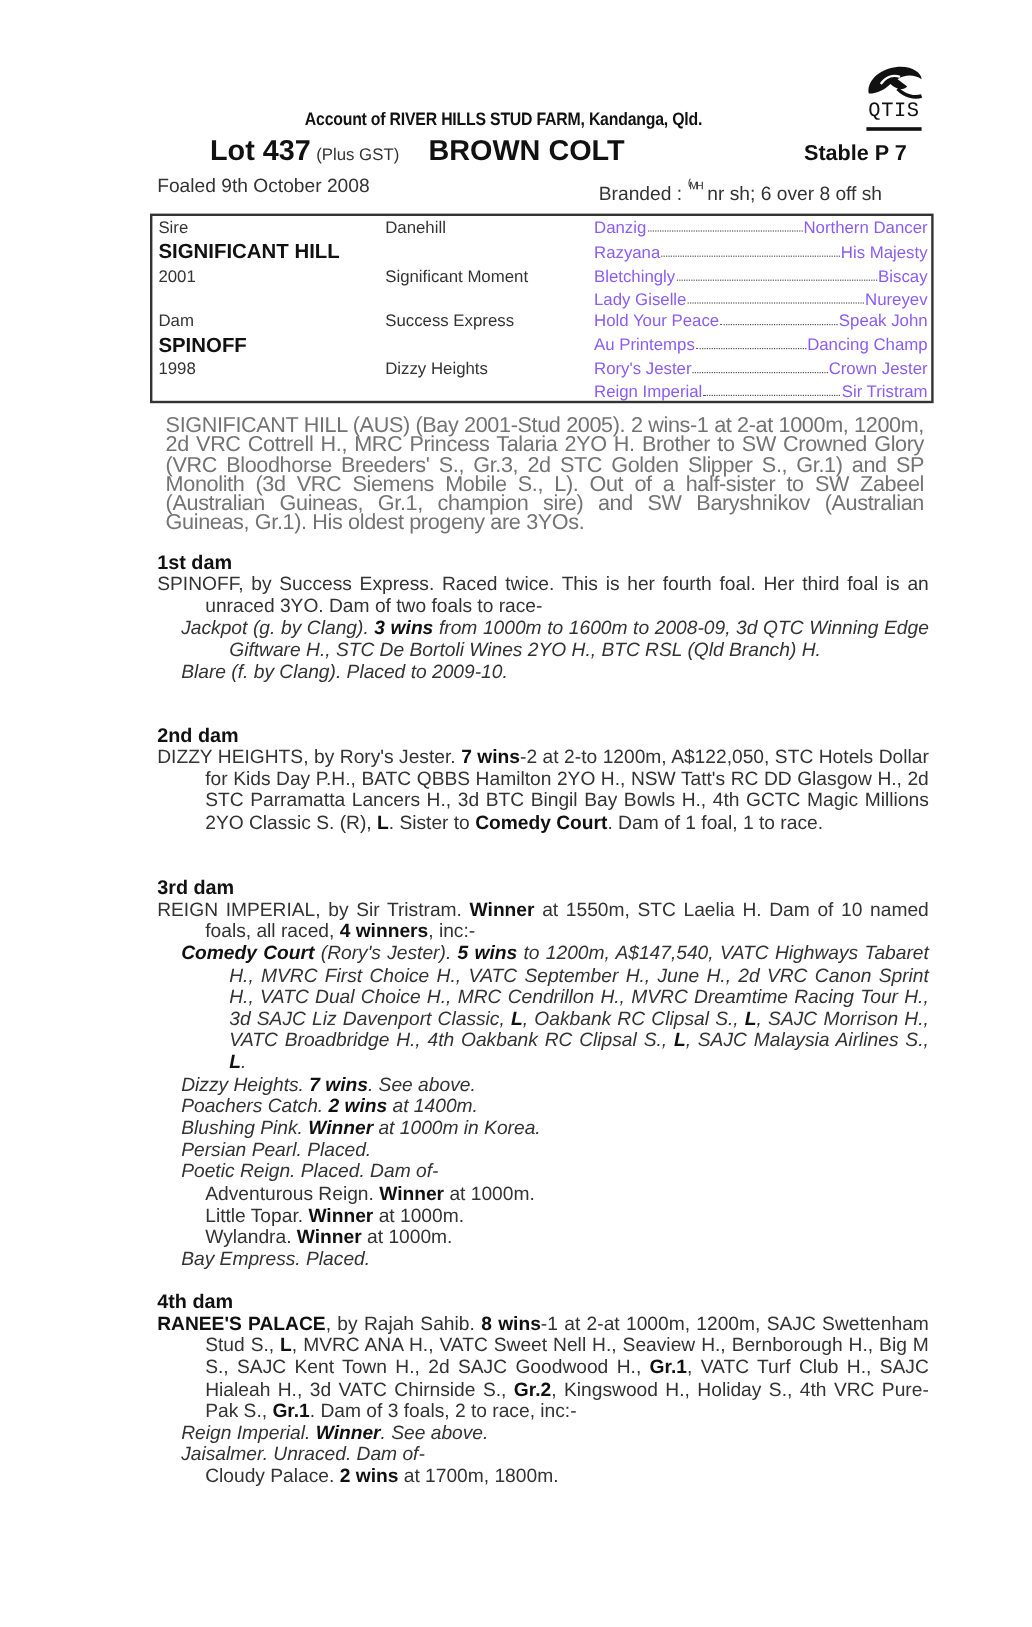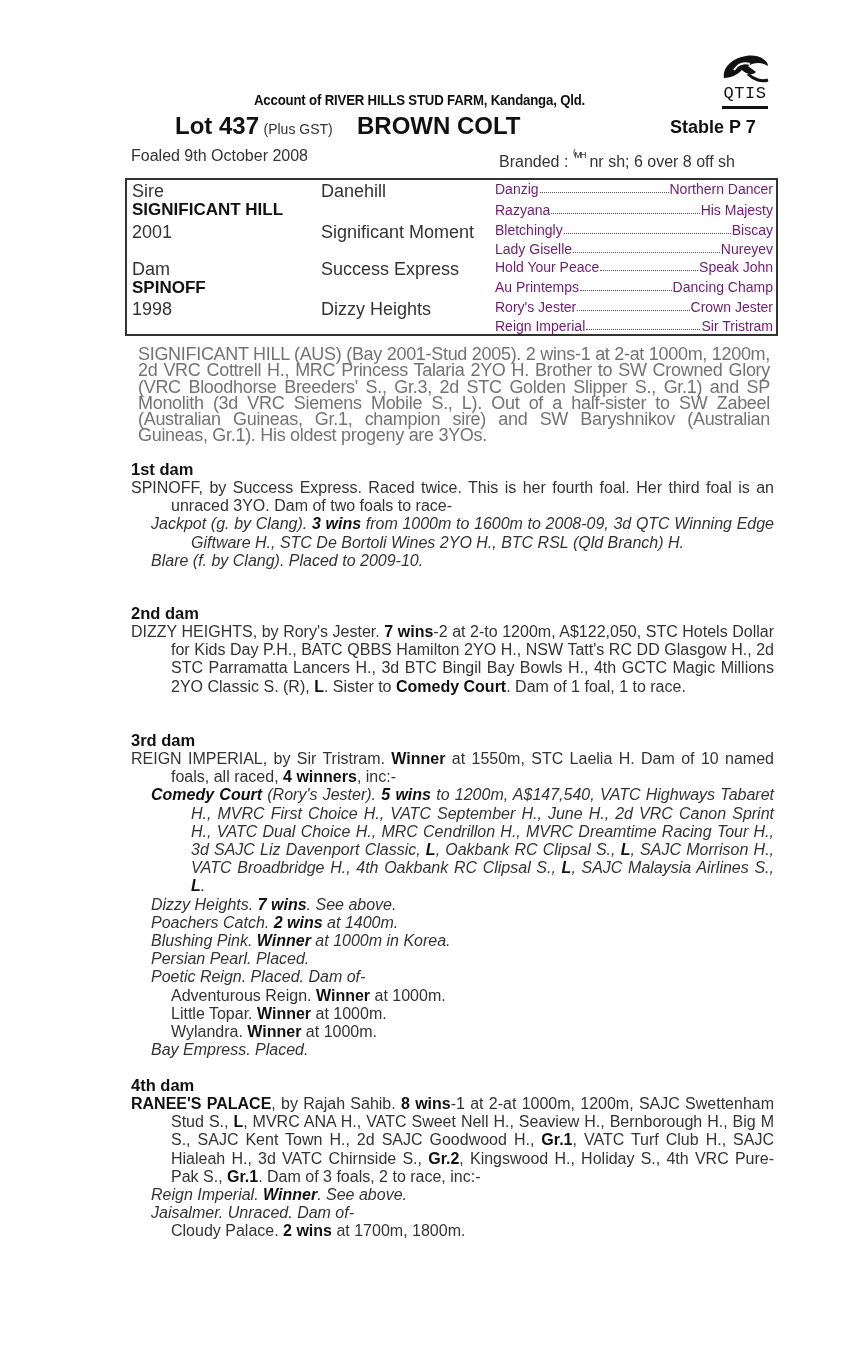--- a/index.html
+++ b/index.html
@@ -12,23 +12,23 @@
   .logo-bar { position:absolute; left:4px; top:54px; width:46px; height:3px; background:#111; }
   .lot { position:absolute; left:119px; top:112px; white-space:nowrap;margin-left:44px; }
   .lot .big { font-weight:bold; font-size:24px; }
   .lot .small { font-size:14px; color:#333; }
   .colt { position:absolute; left:345px; top:112px; font-weight:bold; font-size:24px; white-space:nowrap; }
   .stable { position:absolute; left:658px; top:117px; font-weight:bold; font-size:18px; white-space:nowrap; }
   .foaled { position:absolute; left:119px; top:147px; font-size:16px; color:#333; white-space:nowrap; }
   .branded { position:absolute; left:487px; top:147px; font-size:16px; color:#333; white-space:nowrap; }
   .brand-mark { font-size:13px; vertical-align:6px; letter-spacing:-1px; }
   .pedigree { position:absolute; left:113px; top:178px; width:653px; height:158px; border:2px solid #333; box-sizing:border-box; }
-  .ped-cell { position:absolute; font-size:18px; color:#333; white-space:nowrap; }
+  .ped-cell { position:absolute; font-size:14px; color:#333; white-space:nowrap; }
   .ped-bold { font-weight:bold; font-size:17px; color:#111; }
-  .ped-row { position:absolute; left:368px; width:278px; font-size:14px; color:#701a75; display:flex; white-space:nowrap; }
+  .ped-row { position:absolute; left:368px; width:278px; font-size:14px; color:#8b5cf6; display:flex; white-space:nowrap; }
   .ped-row .dots { flex:1; border-bottom:1px dotted #555; margin:0 1px 4px 1px; }
   .summary { position:absolute; left:126px; top:346px; width:632px; font-weight:normal; font-size:18px; line-height:16.3px; text-align:justify; letter-spacing:-0.3px; color:#737373; }
   .section { position:absolute; left:119px; width:643px; font-size:16px; line-height:18.2px; color:#333; }
   .section h3 { margin:0; font-size:16.5px; font-weight:bold; color:#111; line-height:19px; }
   .p0 { padding-left:40px; text-indent:-40px; text-align:justify; margin:0; }
   .p1 { padding-left:60px; text-indent:-40px; text-align:justify; margin:0;font-style:italic; }
   .p2 { padding-left:60px; text-indent:-20px; margin:0; }
   b { color:#111; }
 </style>
 </head>

